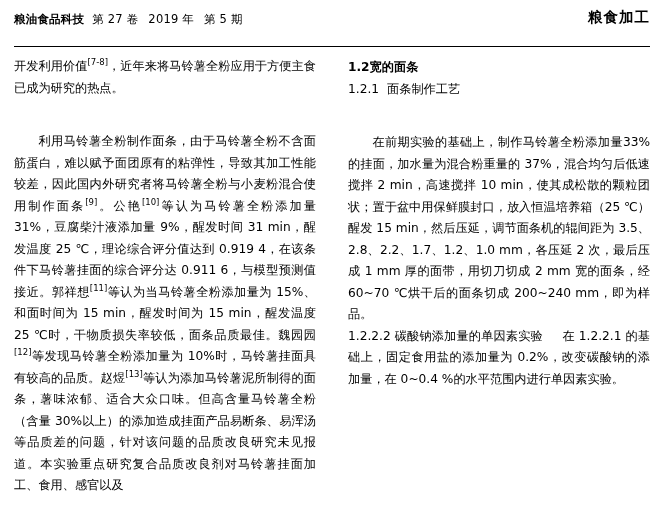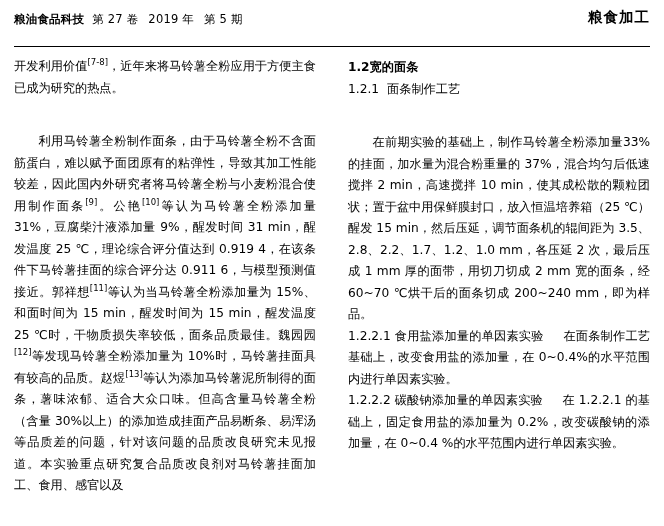--- a/index.html
+++ b/index.html
@@ -113,19 +113,18 @@
 
     <div class="col">
 
       <p class="section-head"><span class="num">1.2</span><span>宽的面条</span></p>
 
       <p class="sub-head"><span class="num">1.2.1</span><span>面条制作工艺</span></p>
 
       <p class="indent">在前期实验的基础上，制作马铃薯全粉添加量33%的挂面，加水量为混合粉重量的 37%，混合均匀后低速搅拌 2 min，高速搅拌 10 min，使其成松散的颗粒团状；置于盆中用保鲜膜封口，放入恒温培养箱（25 ℃）醒发 15 min，然后压延，调节面条机的辊间距为 3.5、2.8、2.2、1.7、1.2、1.0 mm，各压延 2 次，最后压成 1 mm 厚的面带，用切刀切成 2 mm 宽的面条，经 60~70 ℃烘干后的面条切成 200~240 mm，即为样品。</p>
 
 
-      <p class="exp-line"><span class="num">1.2.2.1</span><span>食用盐添加量的单因素实验</span><span class="gap-lead"></span><span>在面条制作工艺基础上，改变食用盐的添加量，在 0~0.4%的水平范围内进行单因素实验。</span></p>
 
       <p class="exp-line"><span class="num">1.2.2.2</span><span>碳酸钠添加量的单因素实验</span><span class="gap-lead"></span><span>在 1.2.2.1 的基础上，固定食用盐的添加量为 0.2%，改变碳酸钠的添加量，在 0~0.4 %的水平范围内进行单因素实验。</span></p>
     </div>
 
   </div>
 </div>
 
 </body></html>

